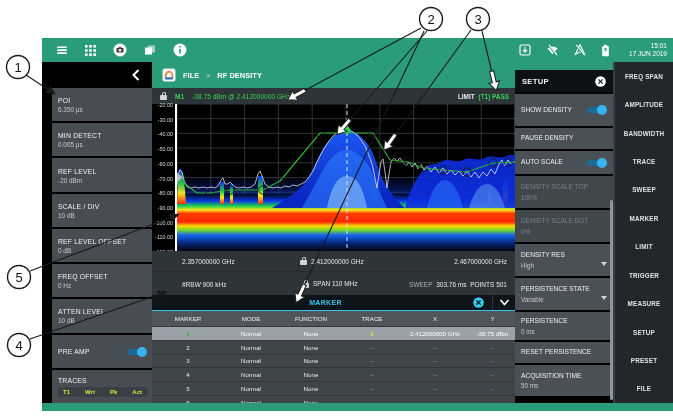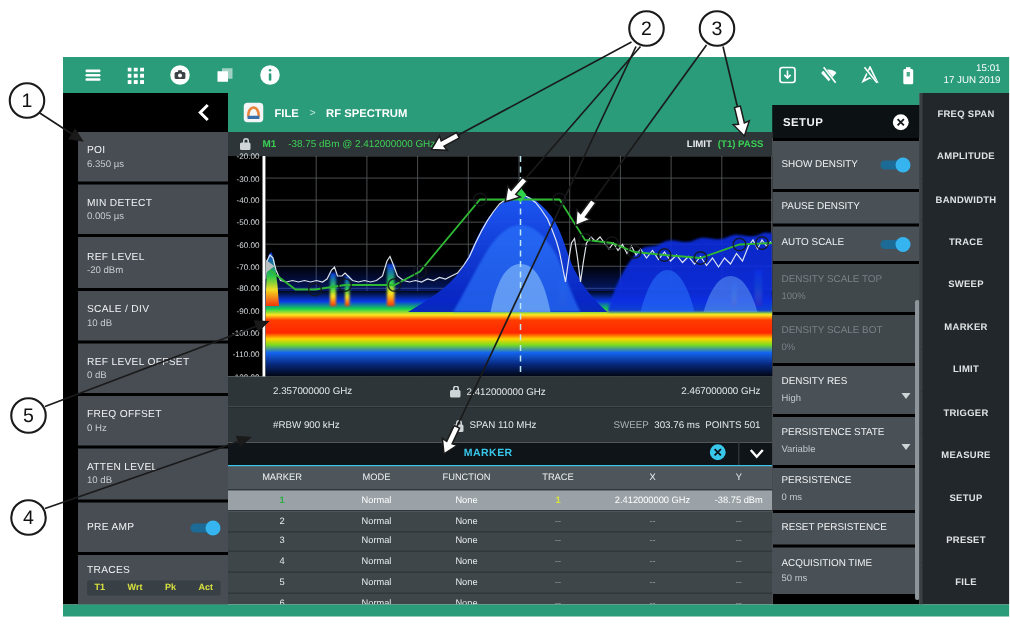--- a/index.html
+++ b/index.html
@@ -162,21 +162,21 @@
     </svg>
   </div>
   <div class="abs crumbbar">
     <svg width="14" height="14" viewBox="0 0 14 14">
       <rect x="0.5" y="0.5" width="13" height="13" rx="2.5" fill="#f3f5f6"></rect>
       <path d="M3.4,9.6 C3.4,5.8 5.2,3.6 7,3.6 C8.8,3.6 10.6,5.8 10.6,9.6" fill="none" stroke="#e8833a" stroke-width="1.7"></path>
       <rect x="3" y="9.2" width="8" height="2.2" rx=".6" fill="#3a6ea8"></rect>
     </svg>
     <span class="crumb-app">FILE</span>
     <span class="crumb-sep">&gt;</span>
-    <span class="crumb-view">RF SPECTRUM</span>
+    <span class="crumb-view">RF DENSITY</span>
   </div>
 
   <div class="abs sidebar" id="sidebar-params">
       <div class="sb-block">
         <div class="sb-label">POI</div>
         <div class="sb-value">6.350 µs</div>
       </div>
       <div class="sb-block">
         <div class="sb-label">MIN DETECT</div>
         <div class="sb-value">0.005 µs</div>

